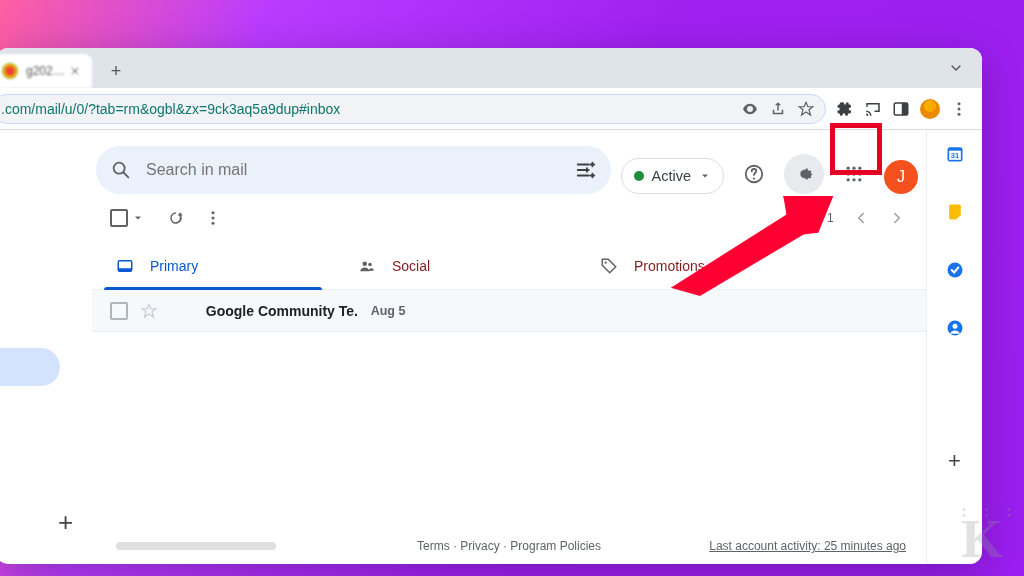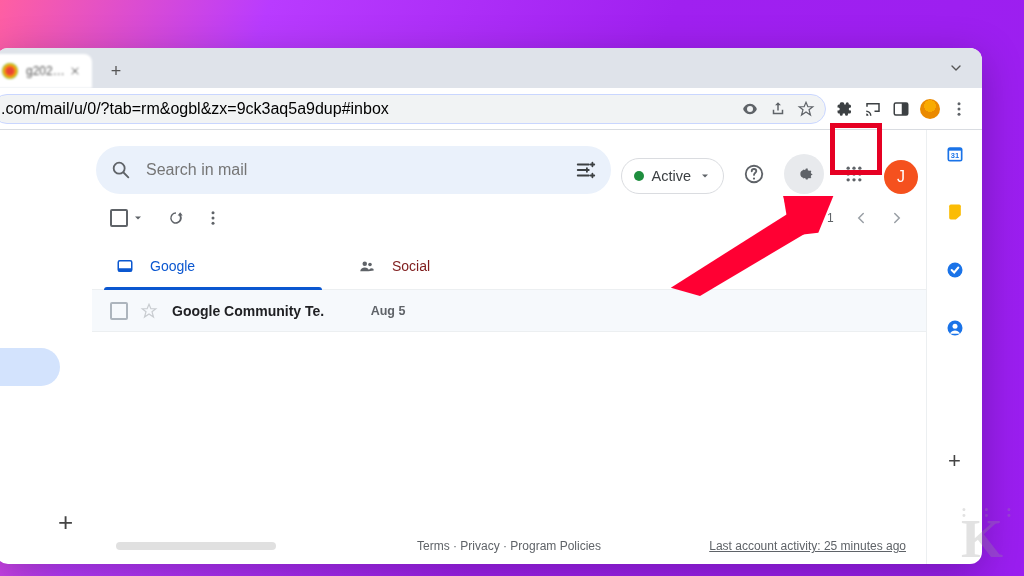--- a/index.html
+++ b/index.html
@@ -55,21 +55,21 @@
     display:flex; align-items:center; padding: 0 6px 0 0;
     gap: 2px;
   }
   .omnibox {
     flex:1; height:30px; background:#f1f3f4; border-radius:15px;
     display:flex; align-items:center; padding:0 10px 0 8px;
     border: 1px solid #c9d6ff;
     margin-left:-4px;
     overflow:hidden;
   }
-  .omnibox .url { font-size:16px; color:#000000; white-space:nowrap;}
+  .omnibox .url { font-size:14px; color:#0f766e; white-space:nowrap;}
   .omni-icons { margin-left:auto; display:flex; gap:10px; align-items:center; color:#5f6368;}
   .omni-icons .ic, .toolbar-ic { width:18px; height:18px; }
   .addr-actions { display:flex; align-items:center; gap:10px; padding:0 8px; color:#5f6368;}
   .addr-actions .ic { width:18px; height:18px; }
   .avatar-small { width:20px;height:20px;border-radius:50%; background:radial-gradient(circle at 50% 35%, #f9ab00 0 35%, #ea8a00 36% 100%);}
   
   .app { display:flex; height: calc(100% - 82px); }
   .leftcol { width: 96px; position:relative; }
   .leftcol .pill { position:absolute; left:-36px; top:218px; width:100px; height:38px; background:#d3e3fd; border-radius:19px;}
   .leftcol .compose-plus { position:absolute; left:62px; bottom:26px; color:#444; font-size:26px; font-weight:300;}
@@ -104,21 +104,21 @@
   
   .cat-tabs { height:48px; display:flex; border-bottom:1px solid #eceff1; padding-left:12px;}
   .cat-tab { width:242px; display:flex; align-items:center; gap:16px; padding-left:12px; font-size:14px; color:#7f1d1d; position:relative;}
   .cat-tab.active { color:#0b57d0;}
   .cat-tab.active::after { content:""; position:absolute; left:0; right:24px; bottom:-1px; height:3px; background:#0b57d0; border-radius:3px 3px 0 0;}
   .cat-tab .ic { width:18px;height:18px;}
   
   .mail-row { height:42px; display:flex; align-items:center; border-bottom:1px solid #eceff1; background:#f6f9fc; padding:0 18px; font-size:14px;}
   .mail-row .cb { width:18px;height:18px;border:2px solid #adb5bd;border-radius:2px;}
   .mail-row .star { margin:0 14px 0 12px; color:#c8ccd0;}
-  .mail-row .sender { width:186px; color:#202124; font-weight:600; white-space:nowrap; overflow:hidden; text-overflow:ellipsis;}
+  .mail-row .sender { width:186px; color:#202124; font-weight:600; white-space:nowrap; overflow:hidden; text-overflow:ellipsis;text-align:right;}
   .mail-row .subj { flex:1; white-space:nowrap; overflow:hidden; text-overflow:ellipsis;}
   .mail-row .subj .s1 { color:#202124; font-weight:600;}
   .mail-row .subj .s2 { color:#5f6368;}
   .mail-row .date { width:60px; text-align:center; color:#5f6368; font-weight:600; font-size:12.5px;}
   
   .footer { position:absolute; left:0; right:0; bottom:0; height:36px; display:flex; align-items:center; font-size:12px; color:#5f6368; padding:0 20px;}
   .footer .scroll-stub { width:160px;height:8px;background:#e0e0e0;border-radius:4px;margin-left:4px;margin-right:auto;}
   .footer .links { position:absolute; left:50%; transform:translateX(-50%);}
   .footer .activity { margin-left:auto;text-decoration:underline;}
   
@@ -297,29 +297,36 @@
             </span>
         </div>
       </div>
 
       <div class="cat-tabs">
         <div class="cat-tab active">
           <svg class="ic" viewBox="0 0 24 24">
               <rect x="3" y="5" width="18" height="14" rx="2" fill="none" stroke="#0b57d0" stroke-width="2"></rect>
               <rect x="3" y="15" width="18" height="4" fill="#0b57d0"></rect>
             </svg>
-          <span>Google</span>
+          <span>Primary</span>
         </div>
         <div class="cat-tab">
           <svg class="ic" viewBox="0 0 24 24">
               <circle cx="9" cy="9" r="3" fill="#5f6368"></circle>
               <circle cx="16" cy="10" r="2.4" fill="#5f6368"></circle>
               <path d="M3 19c0-3 3-5 6-5s6 2 6 5M14 19c0-2 2-4 4-4s3 1 3 3" fill="#5f6368"></path>
             </svg>
           <span>Social</span>
+        </div>
+        <div class="cat-tab">
+          <svg class="ic" viewBox="0 0 24 24">
+              <path d="M3 3h8l10 10-8 8L3 11V3z" fill="none" stroke="#5f6368" stroke-width="2"></path>
+              <circle cx="7.5" cy="7.5" r="1.5" fill="#5f6368"></circle>
+            </svg>
+          <span>Promotions</span>
         </div>
       </div>
 
       <div class="mail-row">
         <span class="cb"></span>
         <span class="star">
           <svg viewBox="0 0 24 24" width="18" height="18">
               <path d="M12 3l2.5 6H21l-5 4 2 7-6-4-6 4 2-7-5-4h6.5z" fill="none" stroke="#c8ccd0" stroke-width="1.6"></path>
             </svg>
         </span>

